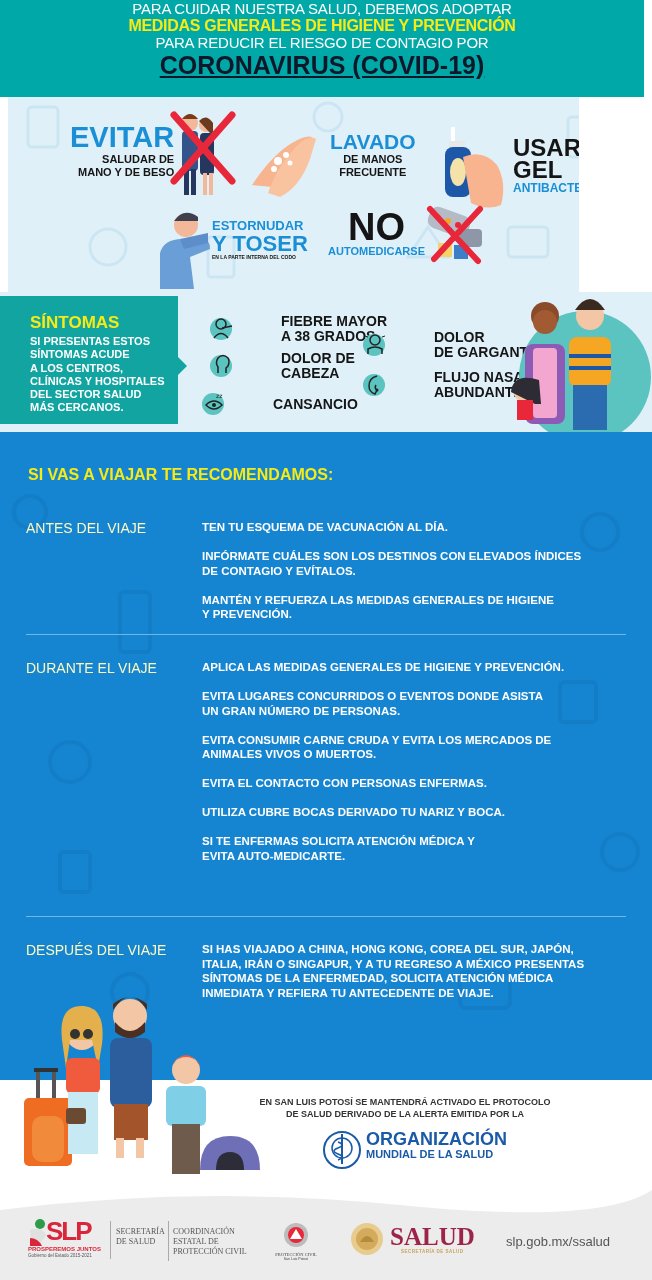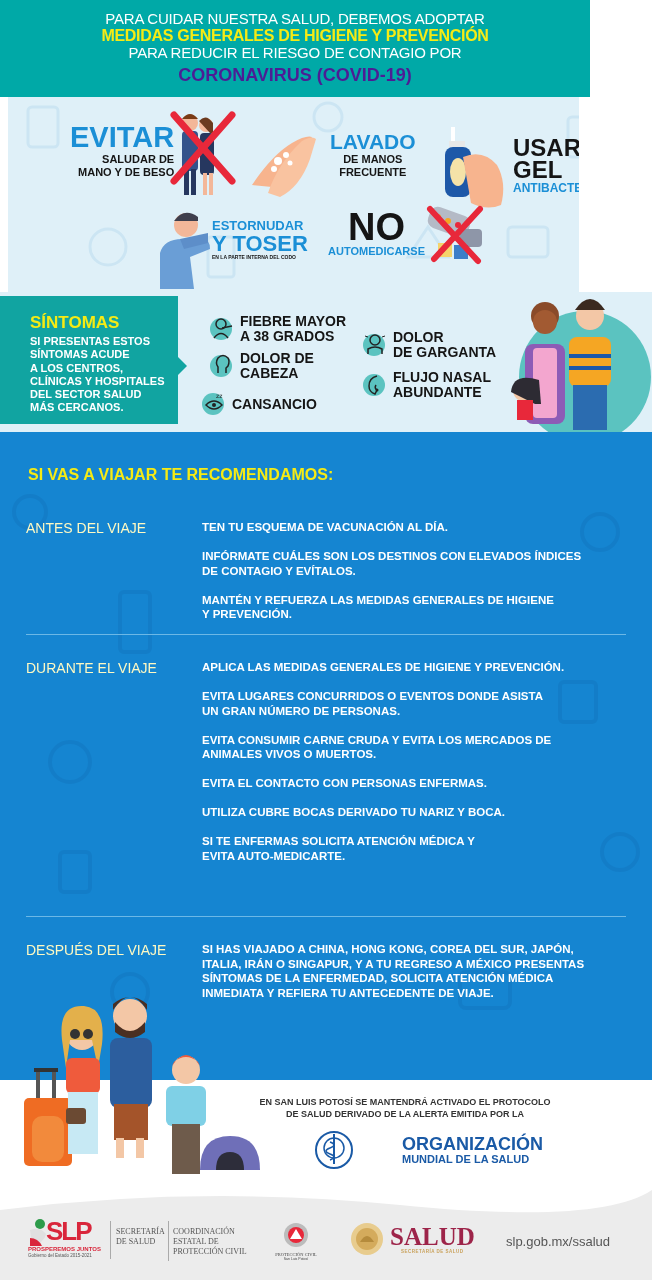--- a/index.html
+++ b/index.html
@@ -1,57 +1,57 @@
 <!DOCTYPE html>
 <html><head>
 <meta charset="utf-8">
 <style>
   * { box-sizing: border-box; margin: 0; padding: 0; }
   body { width: 652px; height: 1280px; font-family: "Liberation Sans", "DejaVu Sans", sans-serif; background: #fff; overflow: hidden; position: relative; }
 
   
-  .header { position: absolute; left: 0; top: 0; width: 590px; height: 97px; background: #00a9a7; text-align: center; color: #fff; padding-top: 10px; }
+  .header { position: absolute; left: 0; top: 0; width: 644px; height: 97px; background: #00a9a7; text-align: center; color: #fff; }
   .header .l1 { font-size: 15px; line-height: 17px; letter-spacing: -0.2px; }
   .header .l2 { font-size: 16px; line-height: 17px; font-weight: bold; color: #f6eb14; letter-spacing: -0.3px; }
   .header .l3 { font-size: 15px; line-height: 17px; letter-spacing: -0.2px; }
-  .header .l4 { font-size: 18px; line-height: 26px; font-weight: bold; color: #4c1d95; margin-top: 1px; }
+  .header .l4 { font-size: 25px; line-height: 26px; font-weight: bold; color: #0f172a; margin-top: 1px; text-decoration: underline; }
 
   
   .measures { position: absolute; left: 8px; top: 97px; width: 571px; height: 195px; background: #dff0f8; overflow: hidden; }
   .pattern { position: absolute; inset: 0; opacity: 0.35; }
   .m-item { position: absolute; }
   .big-blue { color: #1b8fd6; font-weight: bold; }
   .big-black { color: #151515; font-weight: bold; }
   .small-black { color: #151515; font-weight: bold; font-size: 11px; line-height: 13px; }
   .small-blue { color: #1b8fd6; font-weight: bold; font-size: 12px; }
 
   
   .symptoms { position: absolute; left: 0; top: 292px; width: 652px; height: 140px; background: #dff0f8; overflow: hidden; }
   .sym-box { position: absolute; left: 0; top: 4px; width: 178px; height: 128px; background: #11a4a1; padding: 17px 0 0 30px; color: #fff; }
   .sym-box::after { content: ""; position: absolute; right: -9px; top: 60px; border-top: 10px solid transparent; border-bottom: 10px solid transparent; border-left: 10px solid #11a4a1; }
   .sym-title { color: #f6eb14; font-weight: bold; font-size: 17px; line-height: 20px; }
   .sym-desc { font-weight: bold; font-size: 11px; line-height: 13.3px; margin-top: 2px; }
   .sym { position: absolute; display: flex; align-items: center; }
   .sym-icon { width: 22px; height: 22px; border-radius: 50%; background: #5bc3c0; position: relative; margin-right: 8px; flex-shrink: 0; }
   .sym-icon svg { position: absolute; left: 2px; top: -2px; }
-  .sym-text { font-weight: bold; font-size: 14px; line-height: 15px; color: #151515; }
+  .sym-text { font-weight: bold; font-size: 14px; line-height: 15px; color: #151515; margin-left: 41px; }
 
   
   .travel { position: absolute; left: 0; top: 432px; width: 652px; height: 648px; background: #1585d1; overflow: hidden; }
   .travel-title { position: absolute; left: 28px; top: 34px; color: #f6eb14; font-weight: bold; font-size: 16px; }
   .section { position: absolute; left: 0; width: 652px; }
   .sec-label { position: absolute; left: 26px; top: 0; color: #fef9c3; font-weight: normal; font-size: 14px; }
   .sec-items { position: absolute; left: 202px; top: 0; width: 420px; }
   .sec-item { color: #fff; font-weight: bold; font-size: 11.5px; line-height: 14.5px; margin-bottom: 14.5px; }
   .divider { position: absolute; left: 26px; width: 600px; height: 1px; background: #6cb8e6; }
 
   
   .footer-white { position: absolute; left: 0; top: 1080px; width: 652px; height: 200px; background: #fff; }
   .oms-text { position: absolute; left: 240px; top: 1096px; width: 330px; text-align: center; font-size: 9px; font-weight: bold; color: #333; line-height: 12px; }
-  .oms-logo { position: absolute; left: 314px; top: 1130px; display: flex; align-items: center; gap: 44px; }
+  .oms-logo { position: absolute; left: 322px; top: 1130px; display: flex; align-items: flex-start; }
   .oms-name1 { color: #1a5aa6; font-weight: bold; font-size: 18px; line-height: 18px; }
   .oms-name2 { color: #1a5aa6; font-weight: bold; font-size: 11px; line-height: 13px; }
 </style>
 </head>
 <body>
 
 <div class="header">
   <div class="l1">PARA CUIDAR NUESTRA SALUD, DEBEMOS ADOPTAR</div>
   <div class="l2">MEDIDAS GENERALES DE HIGIENE Y PREVENCIÓN</div>
   <div class="l3">PARA REDUCIR EL RIESGO DE CONTAGIO POR</div>

